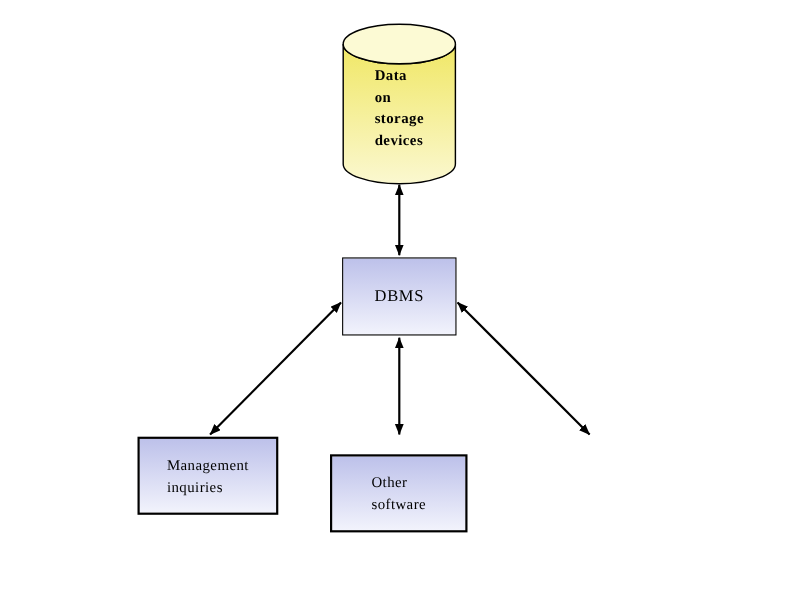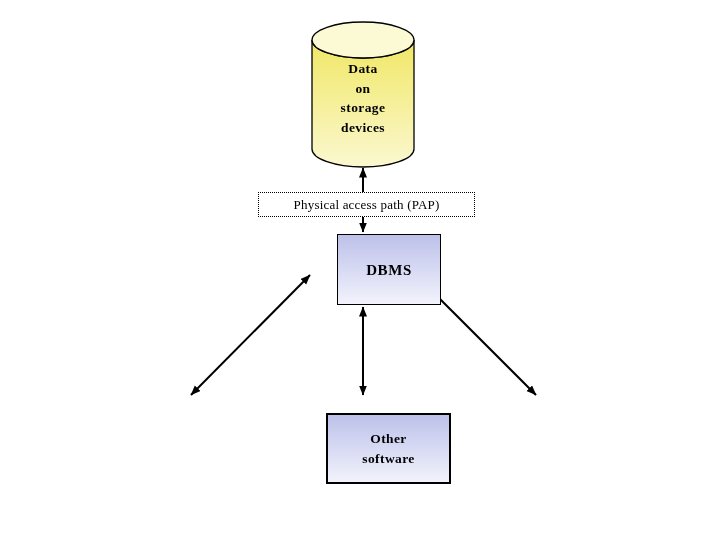--- a/index.html
+++ b/index.html
@@ -22,32 +22,31 @@
     top: 0;
     width: 720px;
     height: 540px;
   }
   .node {
     position: absolute;
     box-sizing: border-box;
     display: flex;
     align-items: center;
     justify-content: center;
-    text-align: center;
+    text-align: left;
     white-space: pre-line;
   }
   
   .bluebox {
     background: linear-gradient(to bottom, var(--box-gradient-top, #bdc1ea), var(--box-gradient-bottom, #f2f3fc));
     border: 2px solid var(--outline, #000);
-    font-weight: bold;
+    font-weight: normal;
     font-size: 13.5px;
     letter-spacing: 0.4px;
     line-height: 20px;
-    margin-left: 26px;
   }
   .dbms-box {
     left: 311px; top: 234px; width: 104px; height: 71px;
     border-width: 1px;
     font-size: 15px;
     letter-spacing: 0.6px;
   }
   .client-1 { left: 125px; top: 397px; width: 128px; height: 71px; }
   .client-2 { left: 300px; top: 413px; width: 125px; height: 71px; }
   .client-3 { left: 480px; top: 397px; width: 125px; height: 71px; }
@@ -96,21 +95,22 @@
       <path d="M312,40 V149 A51,18 0 0 0 414,149 V40 A51,18 0 0 1 312,40 Z" fill="url(#cylBody)" stroke="black" stroke-width="1.3"></path>
       <ellipse cx="363" cy="40" rx="51" ry="18" stroke="black" stroke-width="1.3" fill="#fcfad4"></ellipse>
     </g>
   </svg>
 
   <div class="node cyl-label">Data
 on
 storage
 devices</div>
 
-  <div class="node pathlabel pap-box">Physical access path (PAP)</div>
 
   <div class="node bluebox dbms-box">DBMS</div>
 
 
+  <div class="node bluebox client-1">Management
+inquiries</div>
   <div class="node bluebox client-2">Other
 software</div>
 
 </div>
 
 </body></html>

